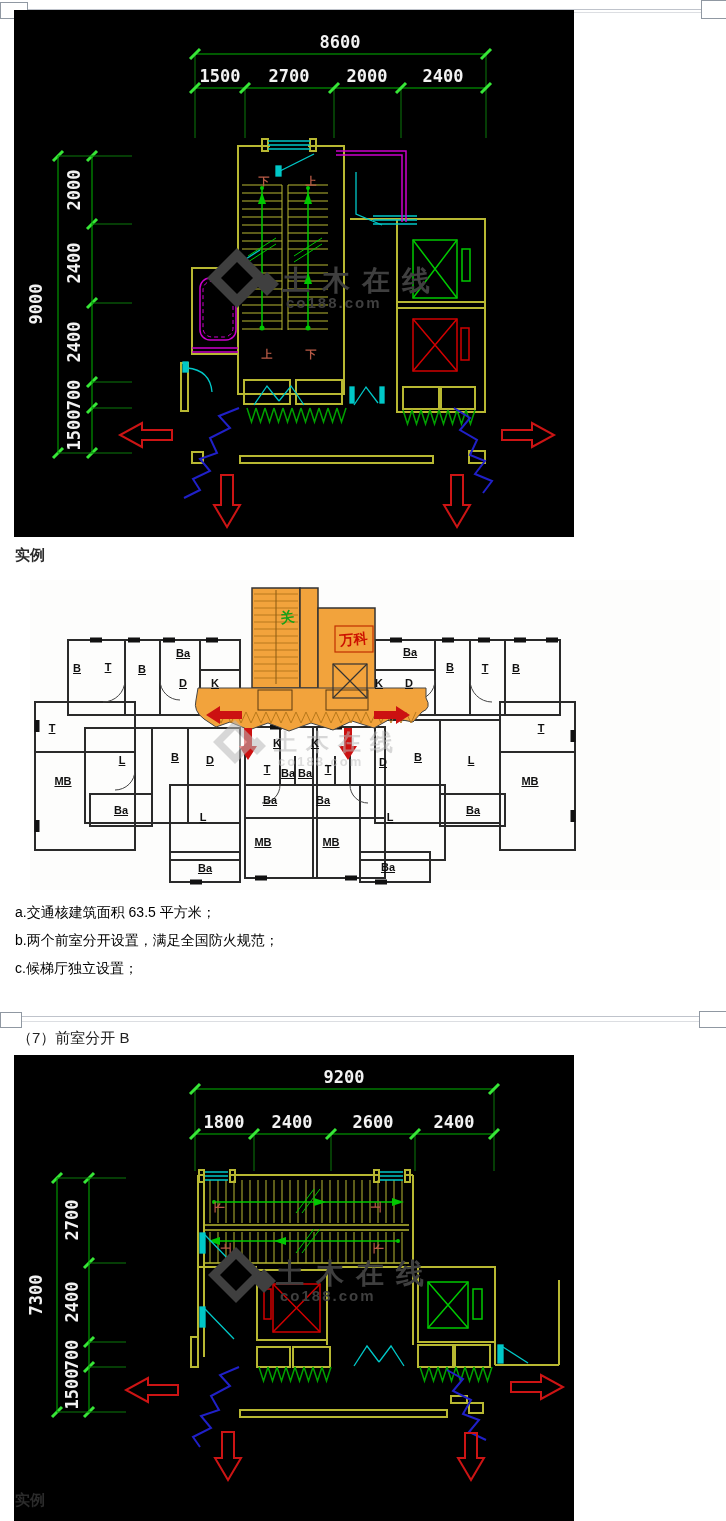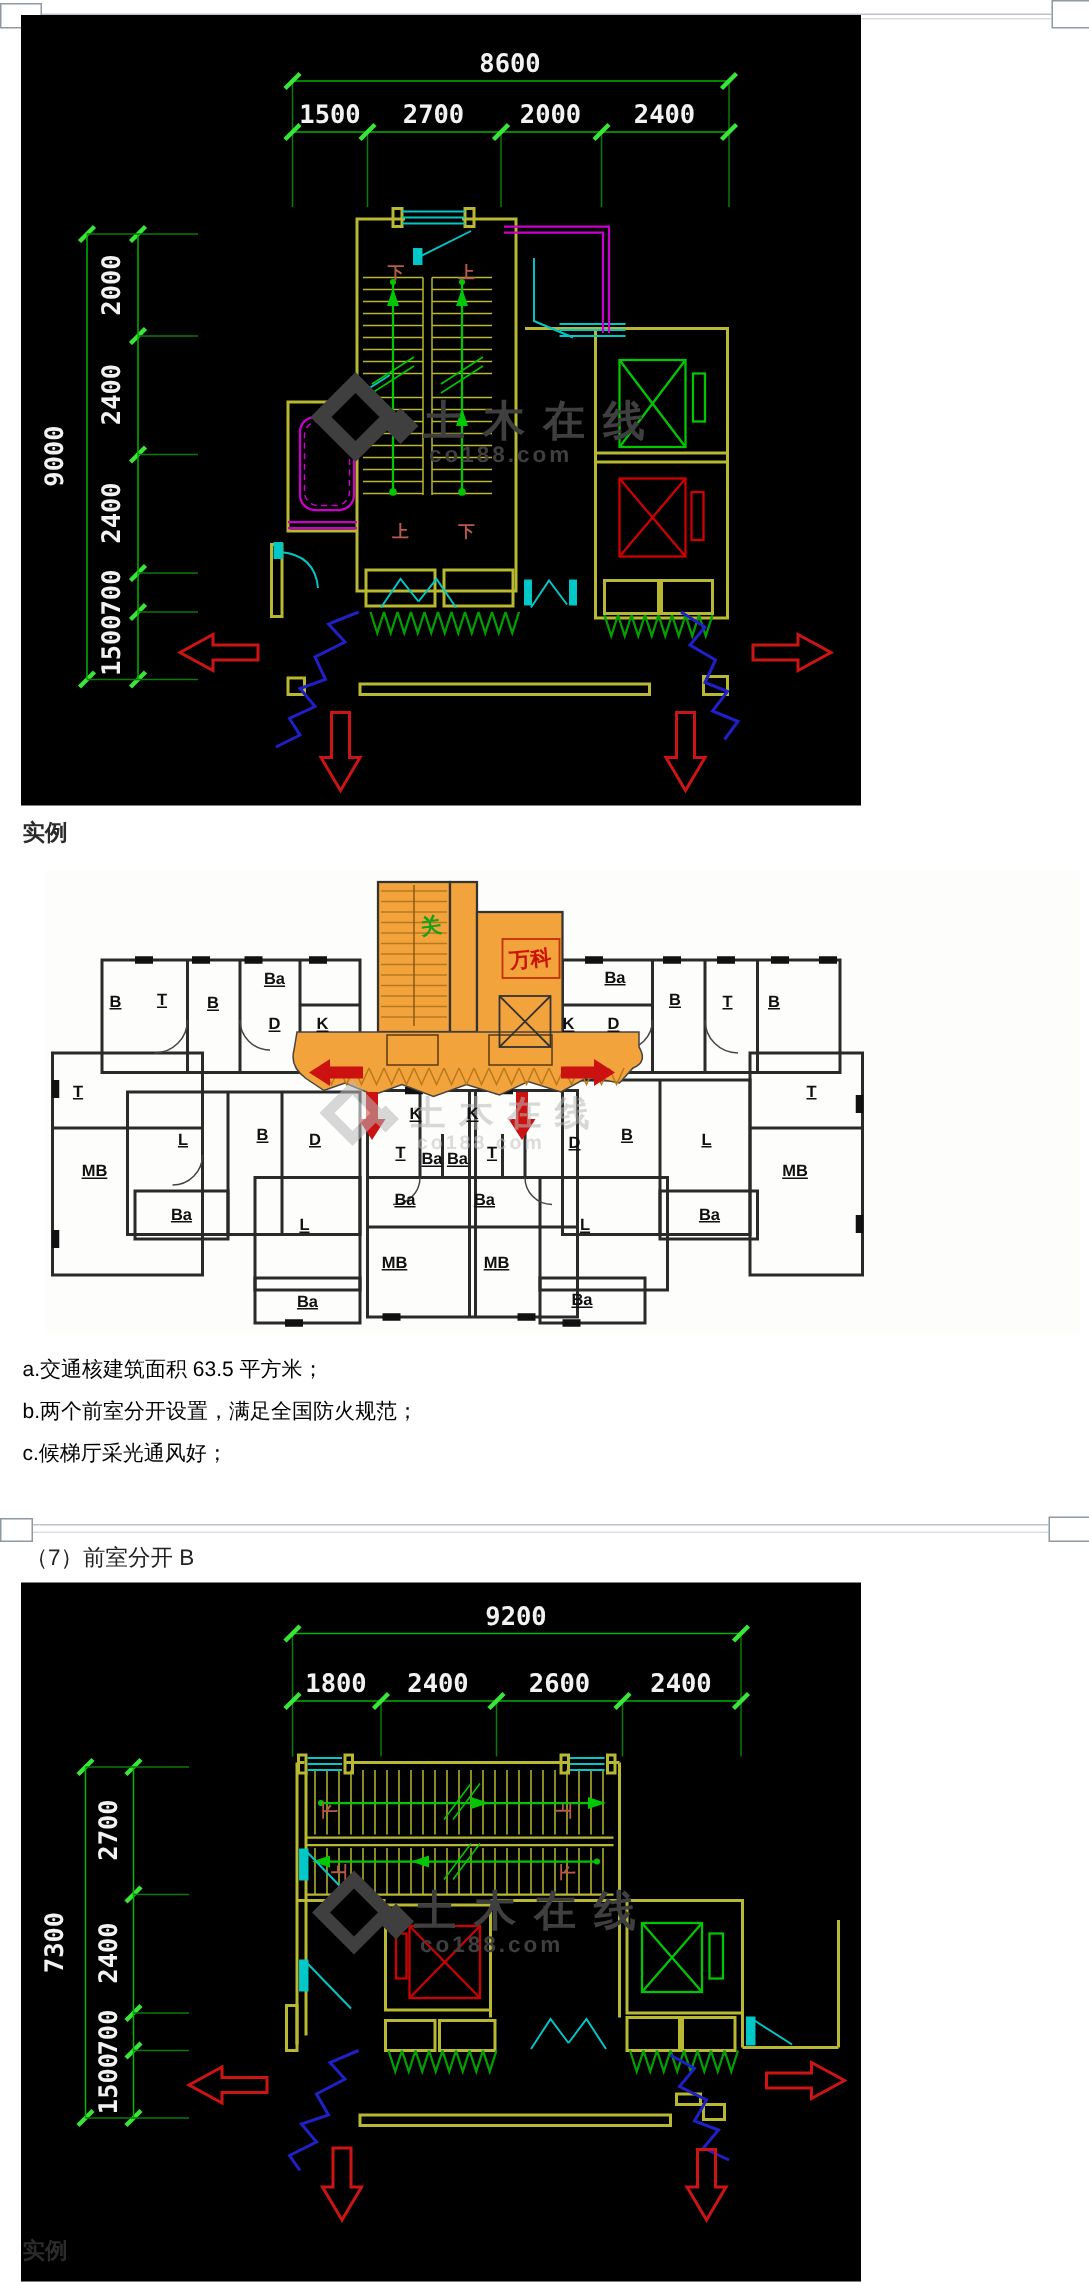--- a/index.html
+++ b/index.html
@@ -344,21 +344,21 @@
       <span class="roomlbl" style="left: 353px; top: 182px;">D</span>
       <span class="roomlbl" style="left: 360px; top: 237px;">L</span>
       <span class="roomlbl" style="left: 443px; top: 230px;">Ba</span>
       <span class="roomlbl" style="left: 358px; top: 287px;">Ba</span>
     </div>
 </div>
 
 <div class="notes">
   <p>a.交通核建筑面积 63.5 平方米；</p>
   <p>b.两个前室分开设置，满足全国防火规范；</p>
-  <p>c.候梯厅采光通风好；</p>
+  <p>c.候梯厅独立设置；</p>
 </div>
 
 <div>
   <div class="hline" style="top:1016px"></div>
   <div class="hline hline2" style="top:1021px"></div>
   <div class="pbbox" style="left:0;top:1012px;width:20px;height:14px"></div>
   <div class="pbbox" style="left:699px;top:1011px;width:26px;height:15px"></div>
 </div>
 
 <div class="heading">

